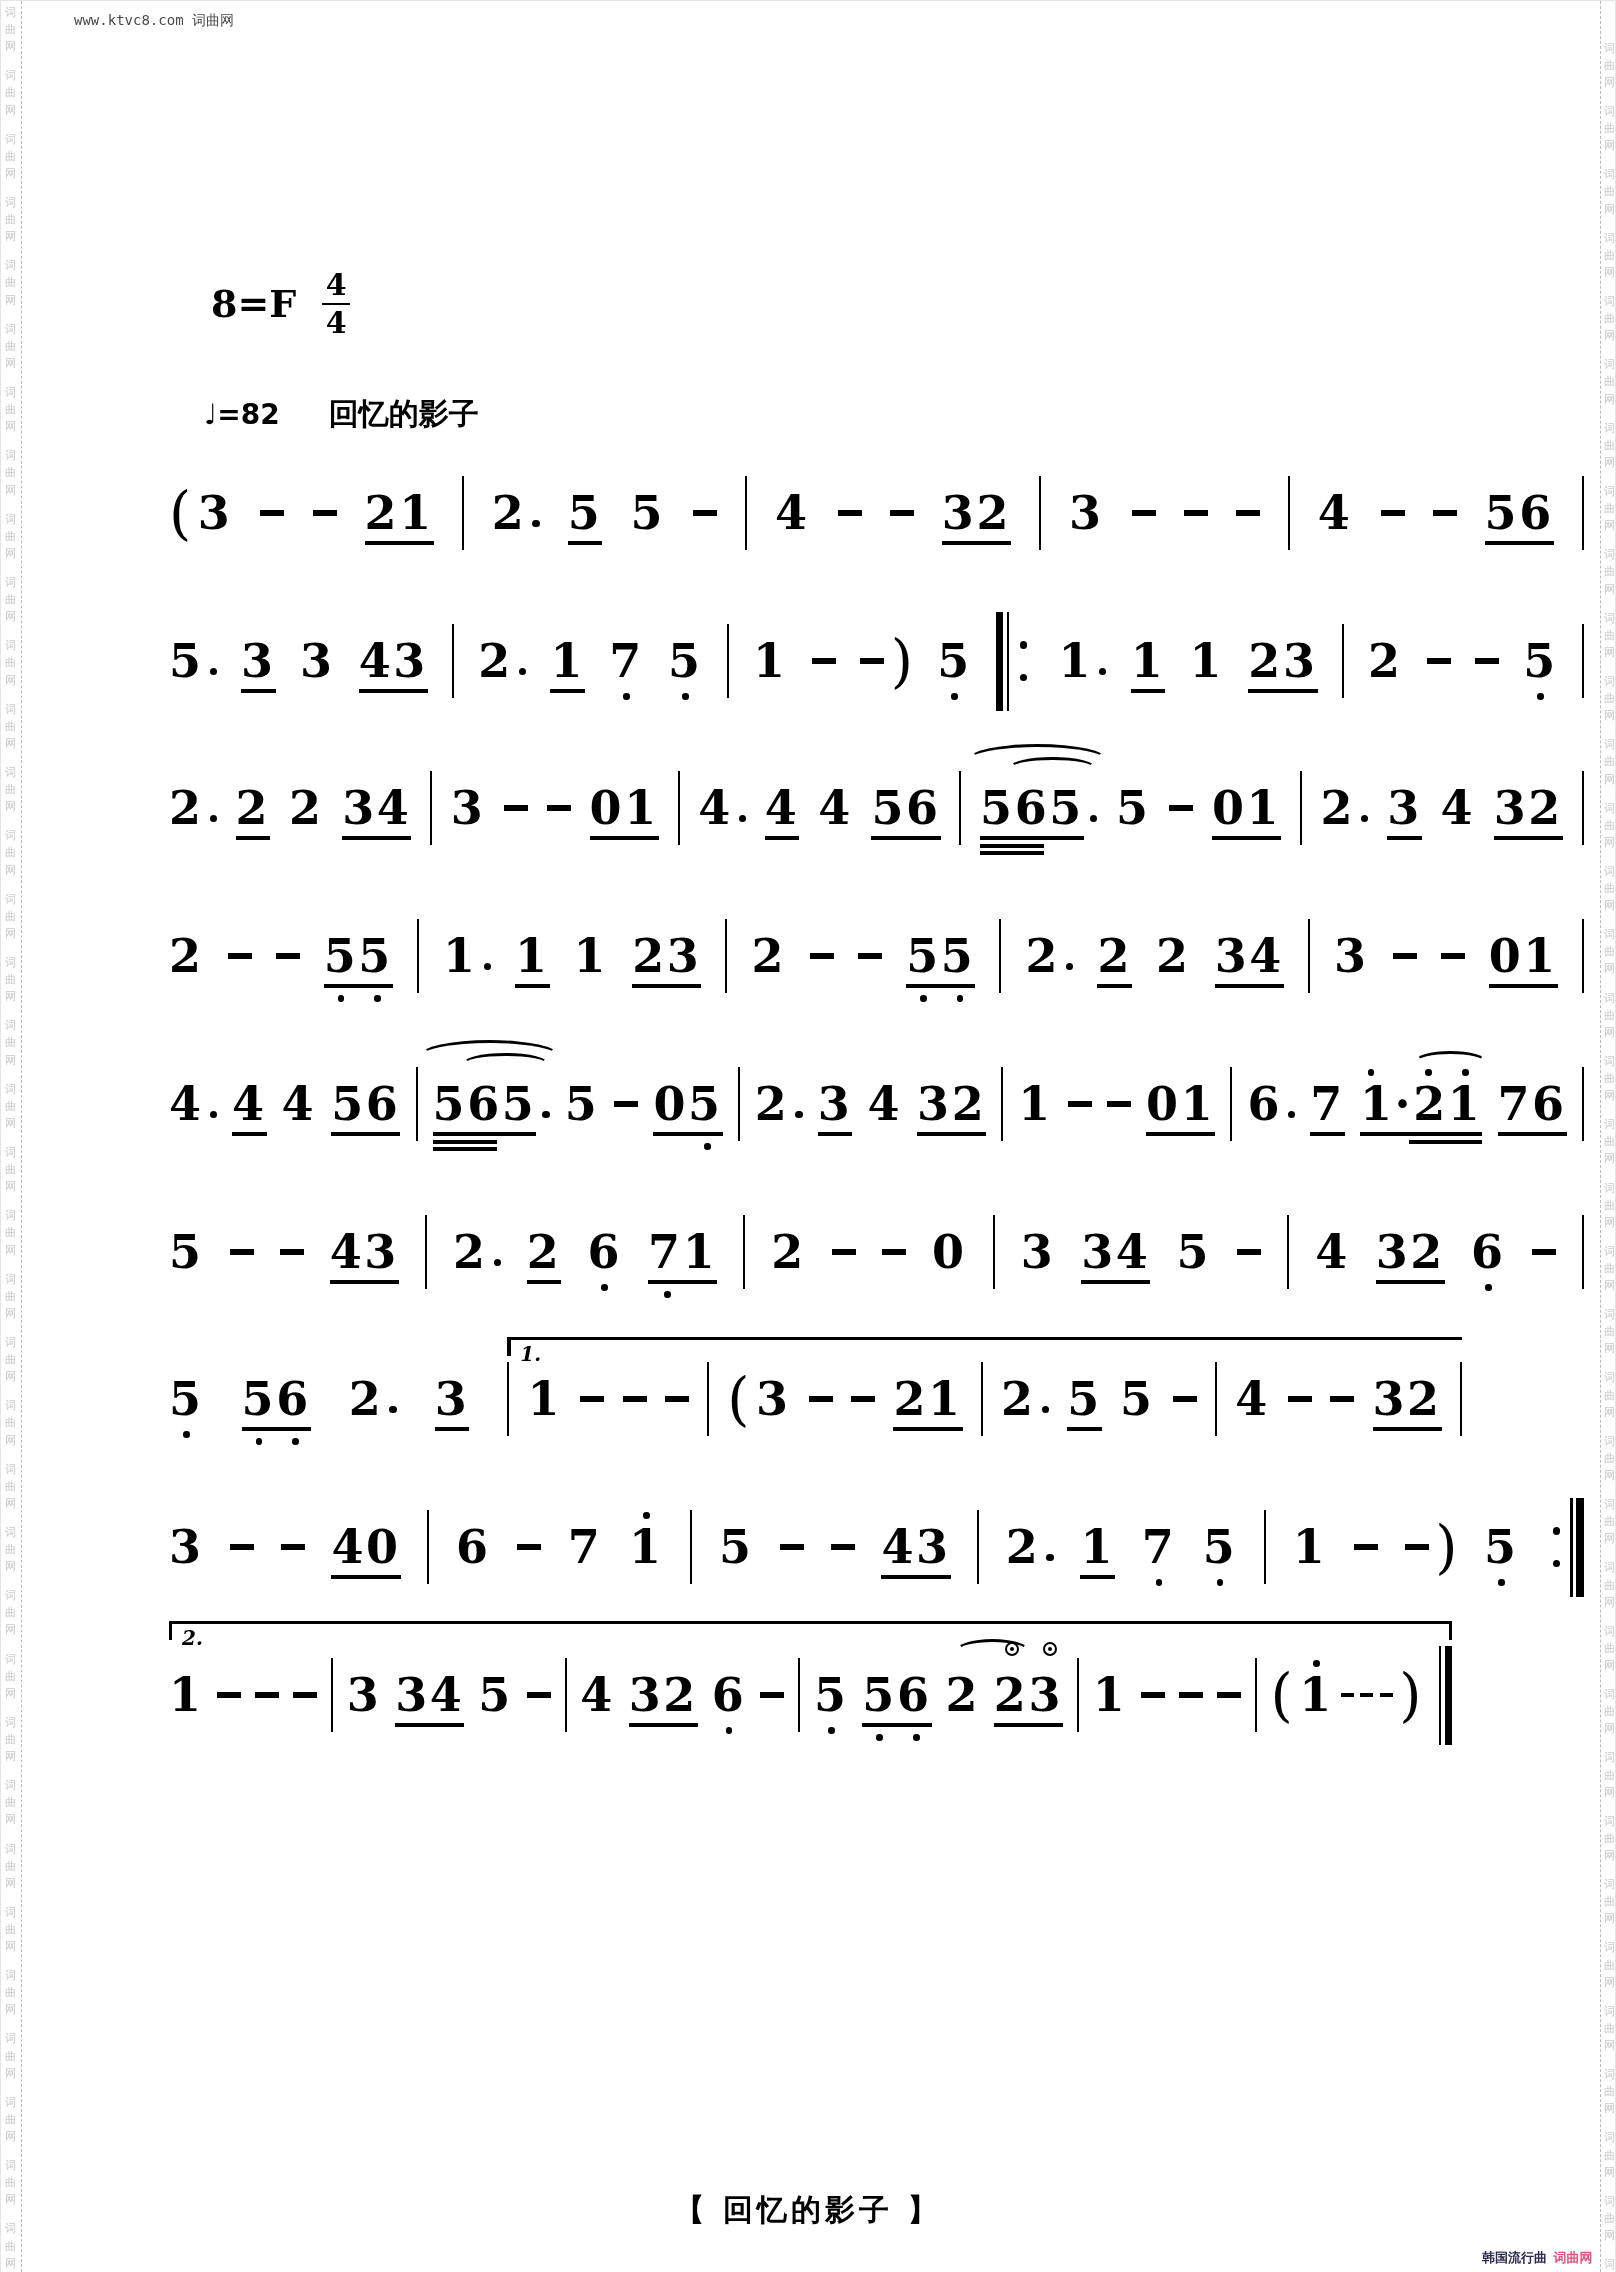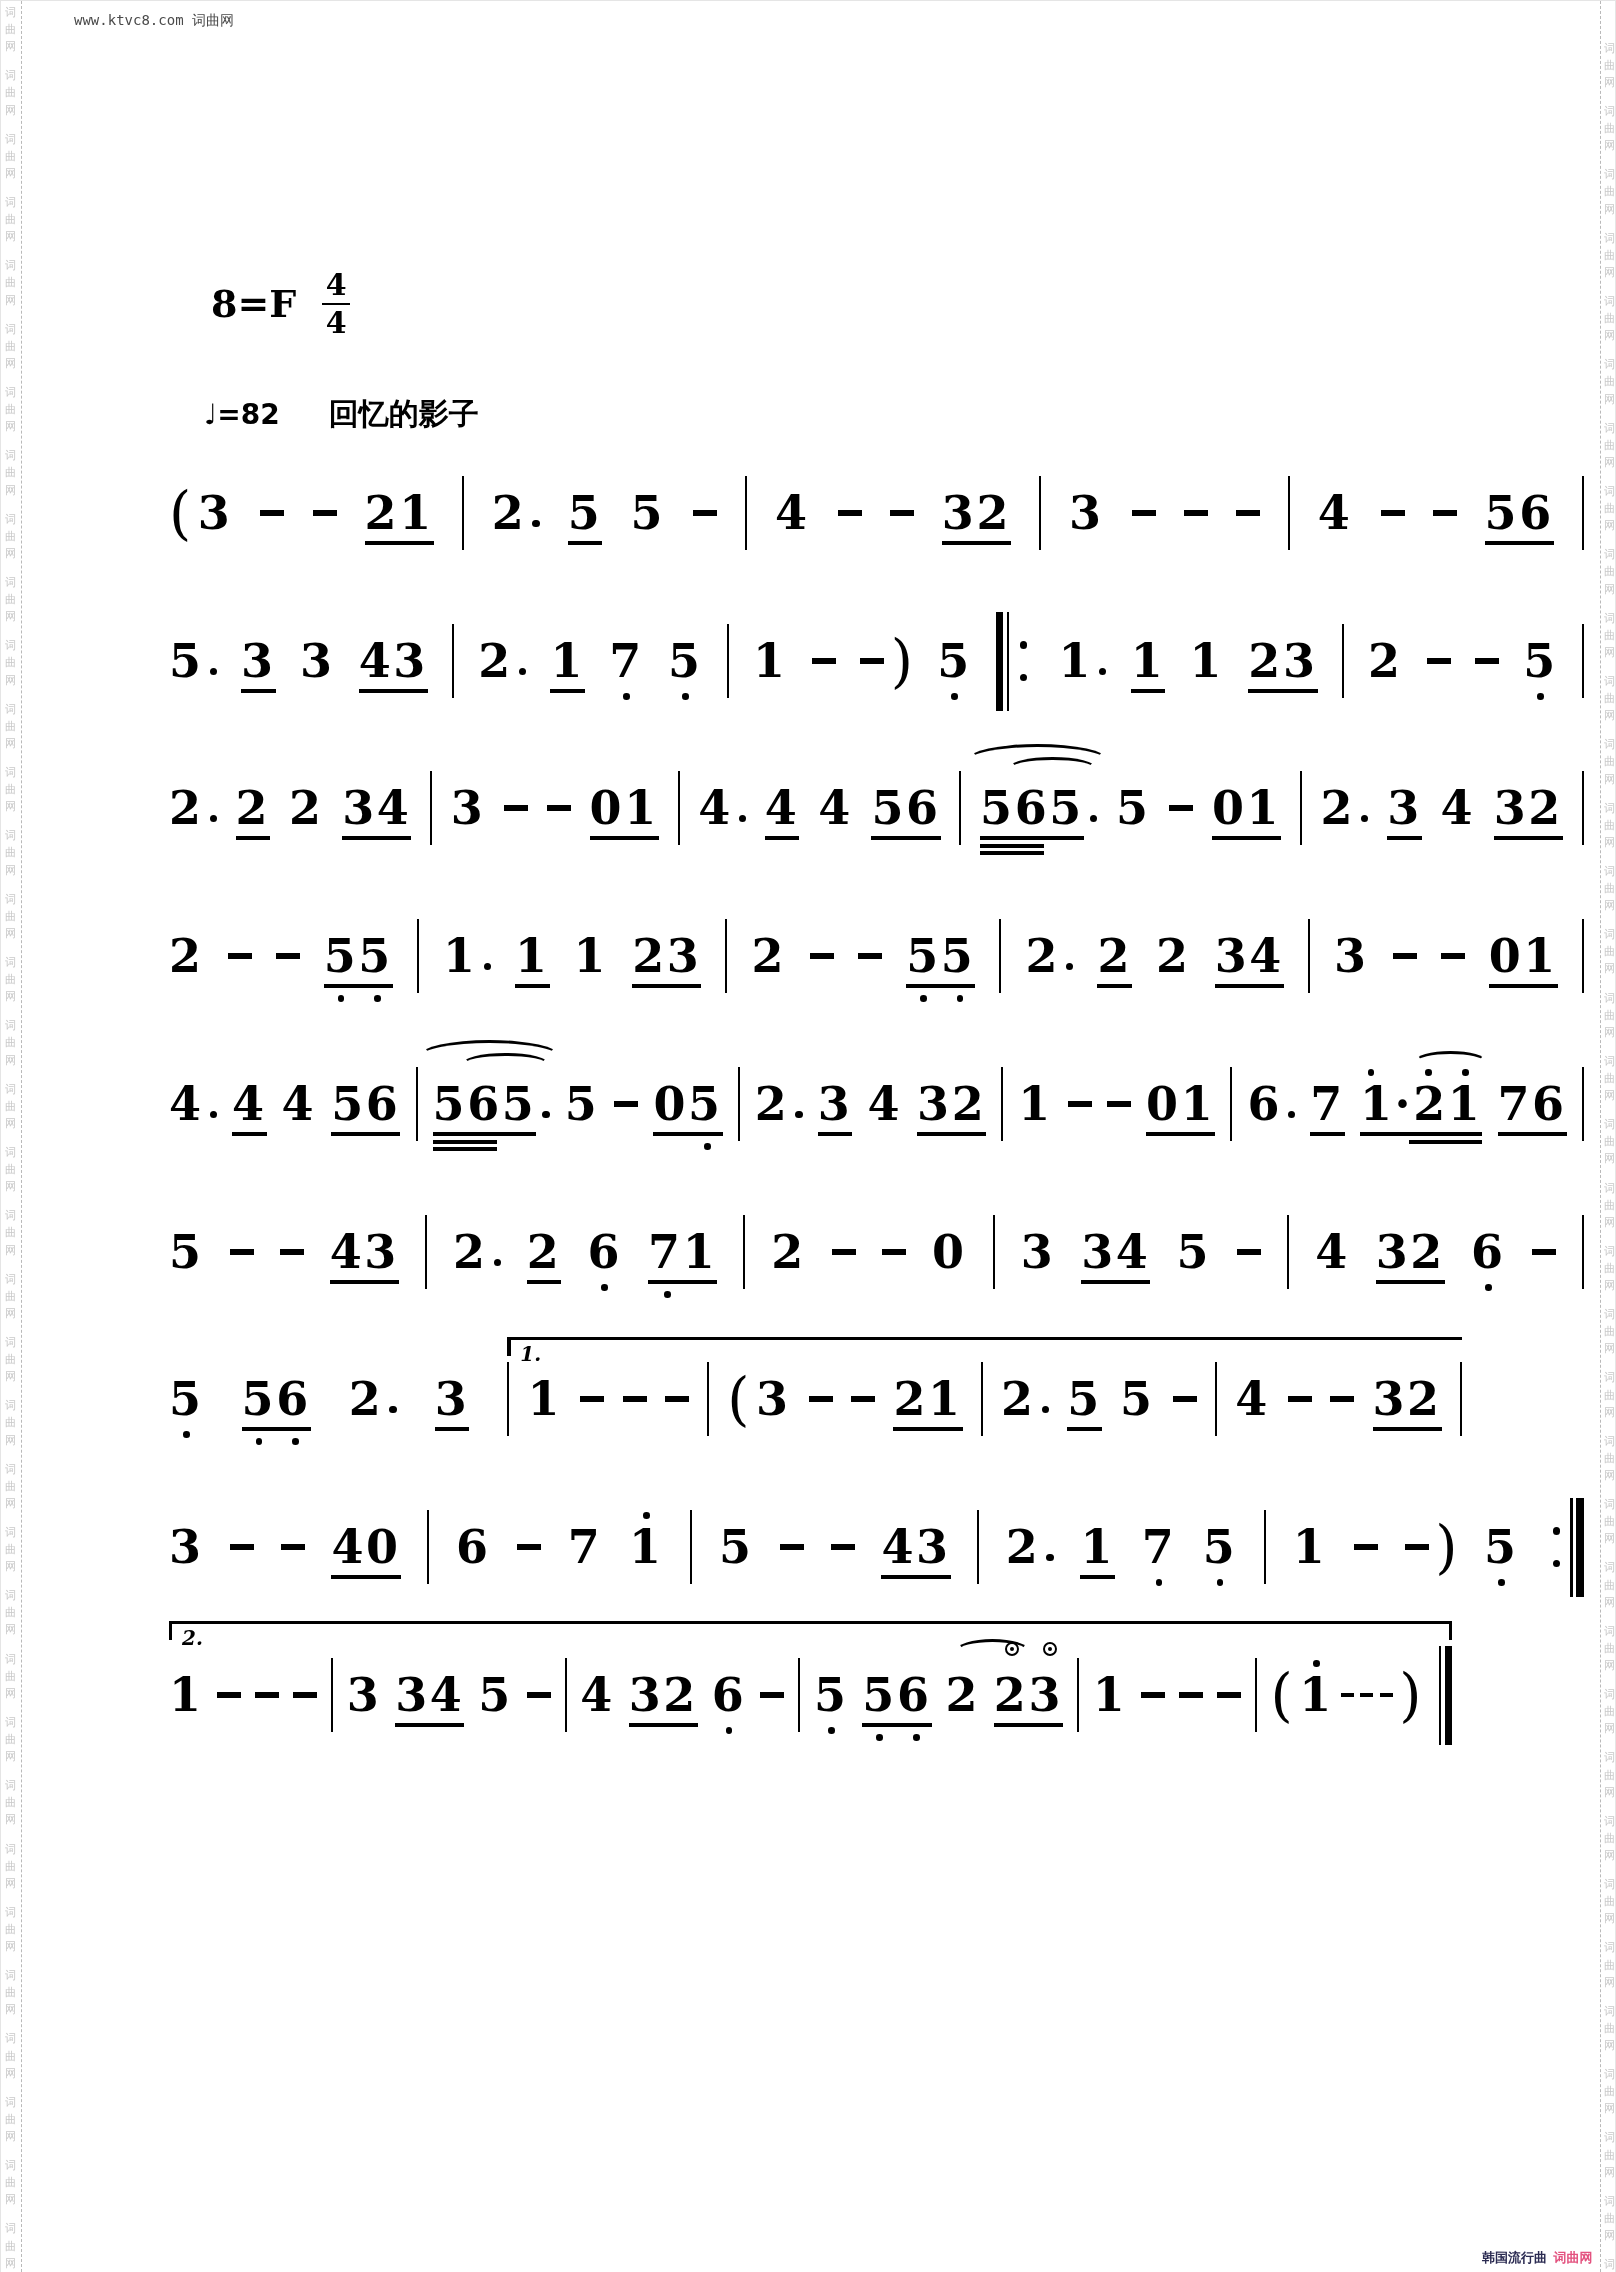--- a/index.html
+++ b/index.html
@@ -1223,18 +1223,19 @@
             <div class="paren">)</div>
           </div>
           <div class="brgrp">
             <div class="thin"></div>
             <div class="thick"></div>
           </div>
         </div>
       </div>
     </div>
 
+  <div class="footer-title">【  回忆的影子  】</div>
 
   <div class="source">
     <span>韩国流行曲</span><span class="site">词曲网</span>
   </div>
 </div>
 
 
 </body></html>

